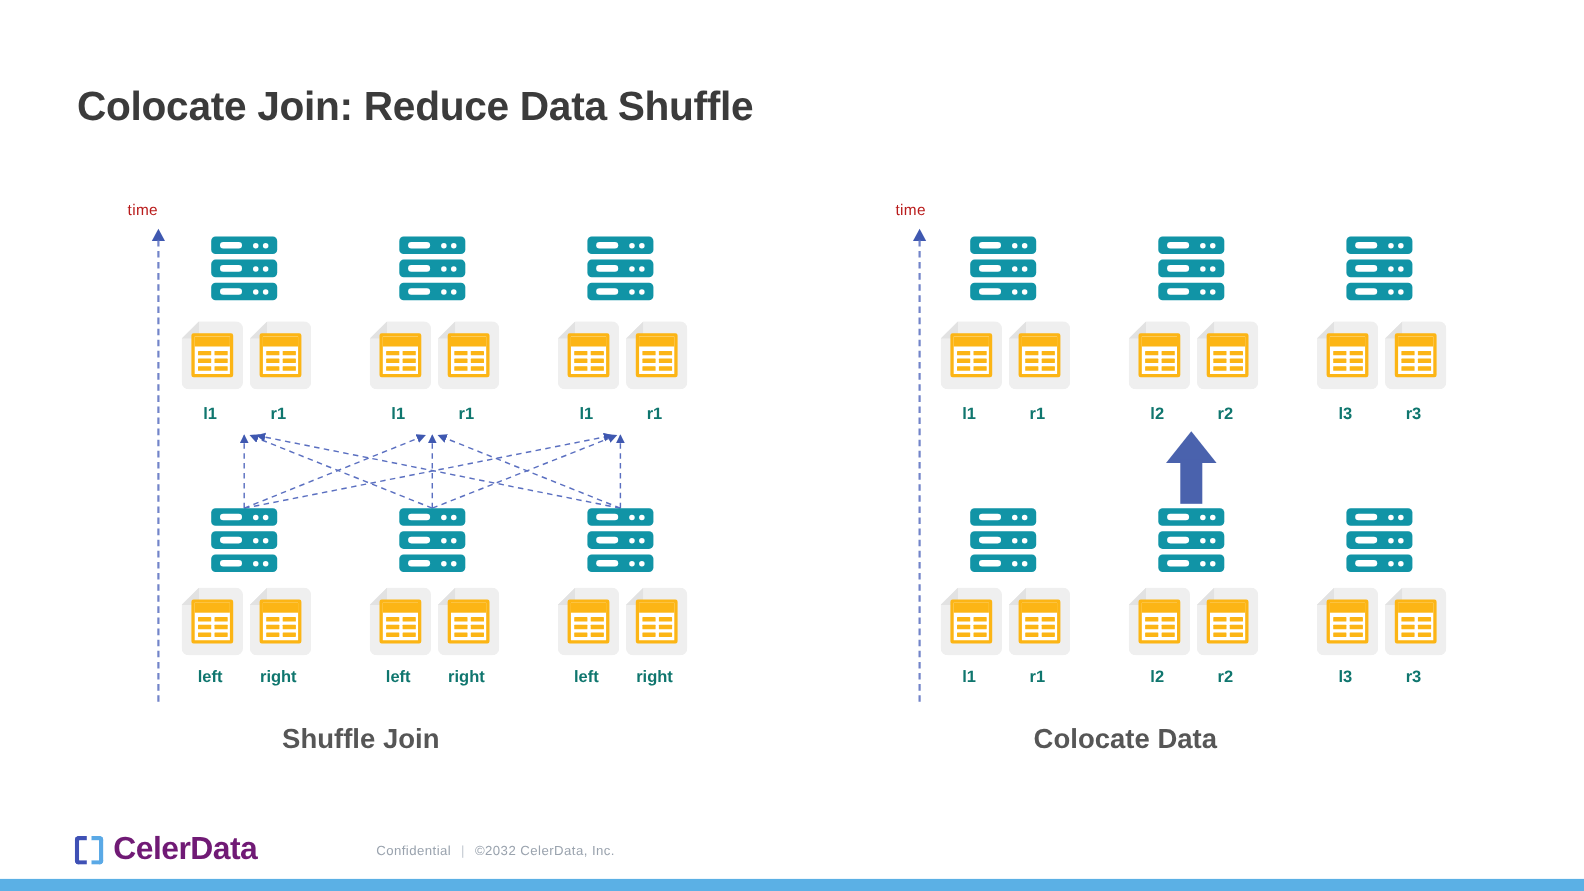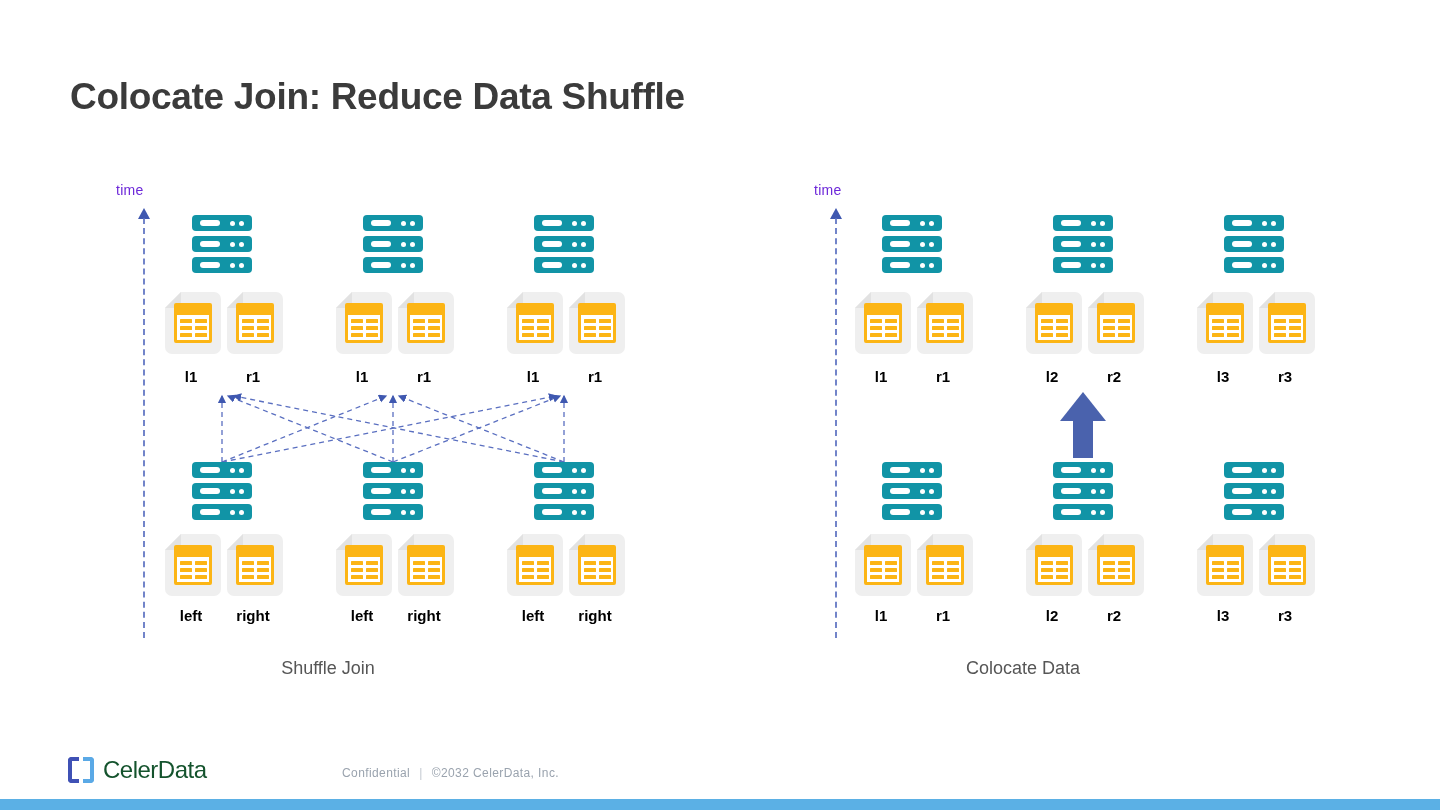--- a/index.html
+++ b/index.html
@@ -33,21 +33,21 @@
     position: absolute;
     top: 170px;
   }
   .panel-left  { left: 110px;  width: 560px; }
   .panel-right { left: 800px;  width: 560px; }
 
   
   .time-label {
     position: absolute;
     font-size: 14px;
-    color: #6d28d9;
+    color: #b91c1c;
     letter-spacing: 0.3px;
   }
   .time-axis {
     position: absolute;
     width: 2px;
     border-left: 2px dashed #5a6fc0;
     opacity: .85;
   }
   .time-arrow {
     position: absolute;
@@ -144,30 +144,30 @@
   .file .tbl .cR { left: 18px; width: 12px; }
   .file .tbl .row1 { top: 13px; }
   .file .tbl .row2 { top: 20px; }
   .file .tbl .row3 { top: 27px; }
 
   
   .node-label {
     position: absolute;
     font-size: 15px;
     font-weight: bold;
-    color: #000000;
+    color: #0f766e;
     text-align: center;
     width: 60px;
   }
 
   
   .caption {
     position: absolute;
-    font-size: 18px;
-    font-weight: normal;
+    font-size: 25px;
+    font-weight: bold;
     color: #565656;
     text-align: center;
     width: 340px;
   }
 
   
   .shuffle-svg {
     position: absolute;
     left: 0;
     top: 0;
@@ -225,23 +225,23 @@
     border-right: none;
     border-radius: 4px 0 0 4px;
   }
   .logo-mark .lb-right {
     right: 0;
     border: 4px solid #5aa9e6;
     border-left: none;
     border-radius: 0 4px 4px 0;
   }
   .logo-text {
-    font-size: 24px;
-    font-weight: normal;
-    color: #14532d;
+    font-size: 29px;
+    font-weight: bold;
+    color: #701a75;
     letter-spacing: -0.5px;
   }
   .footer-meta {
     position: absolute;
     left: 342px;
     top: 766px;
     font-size: 12px;
     color: #9aa3ae;
     letter-spacing: .4px;
     display: flex;

